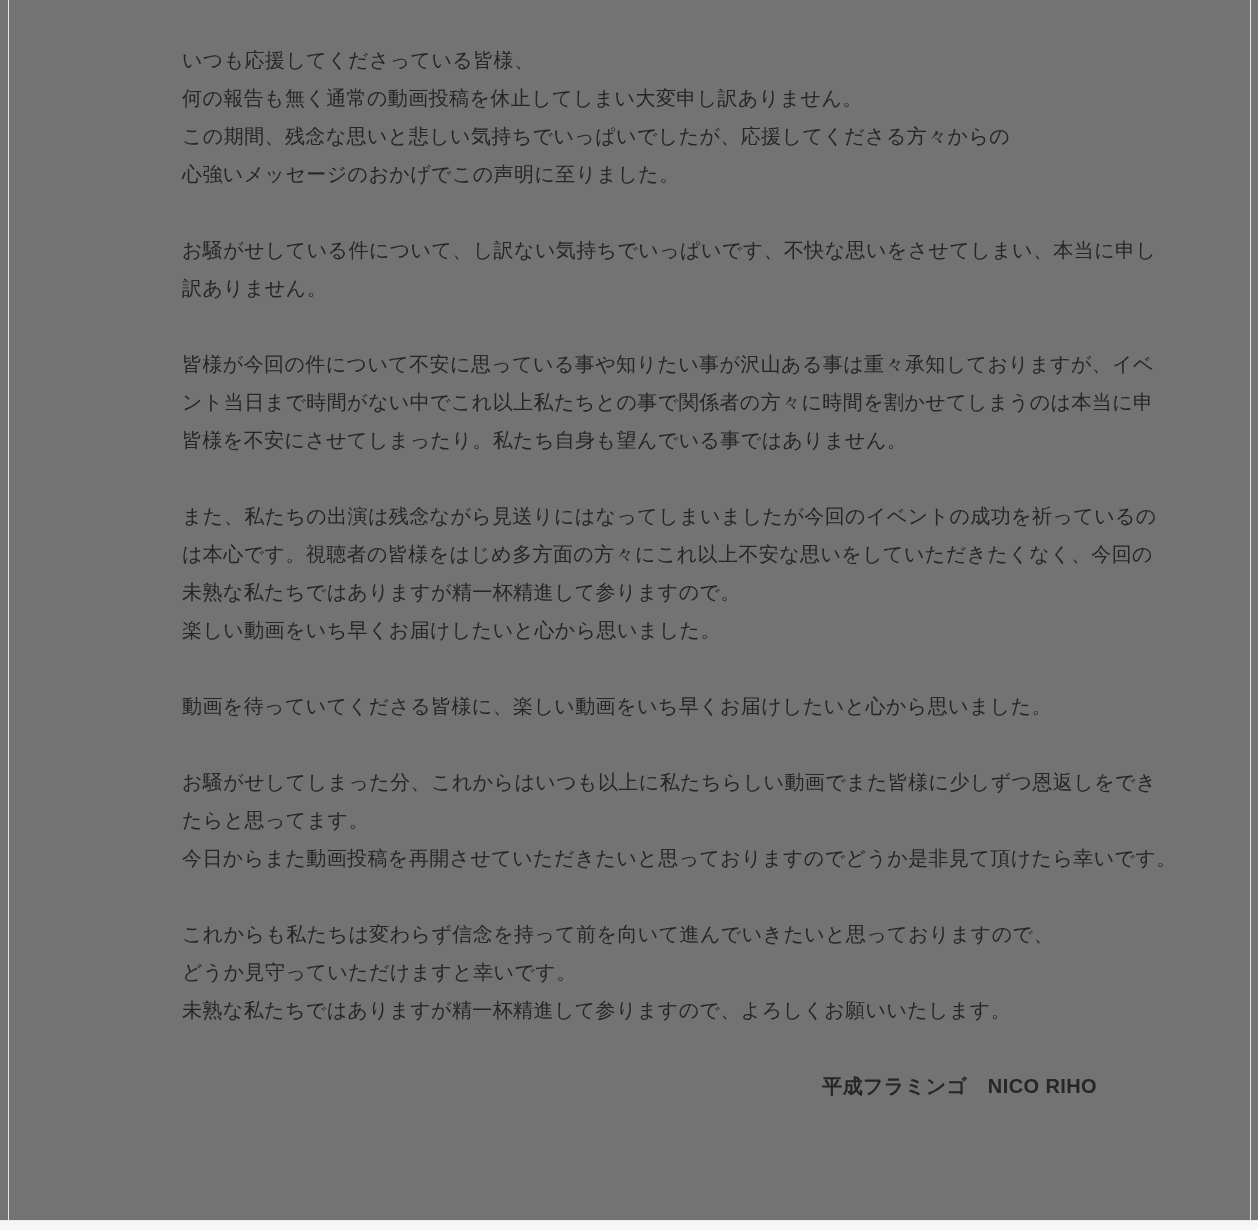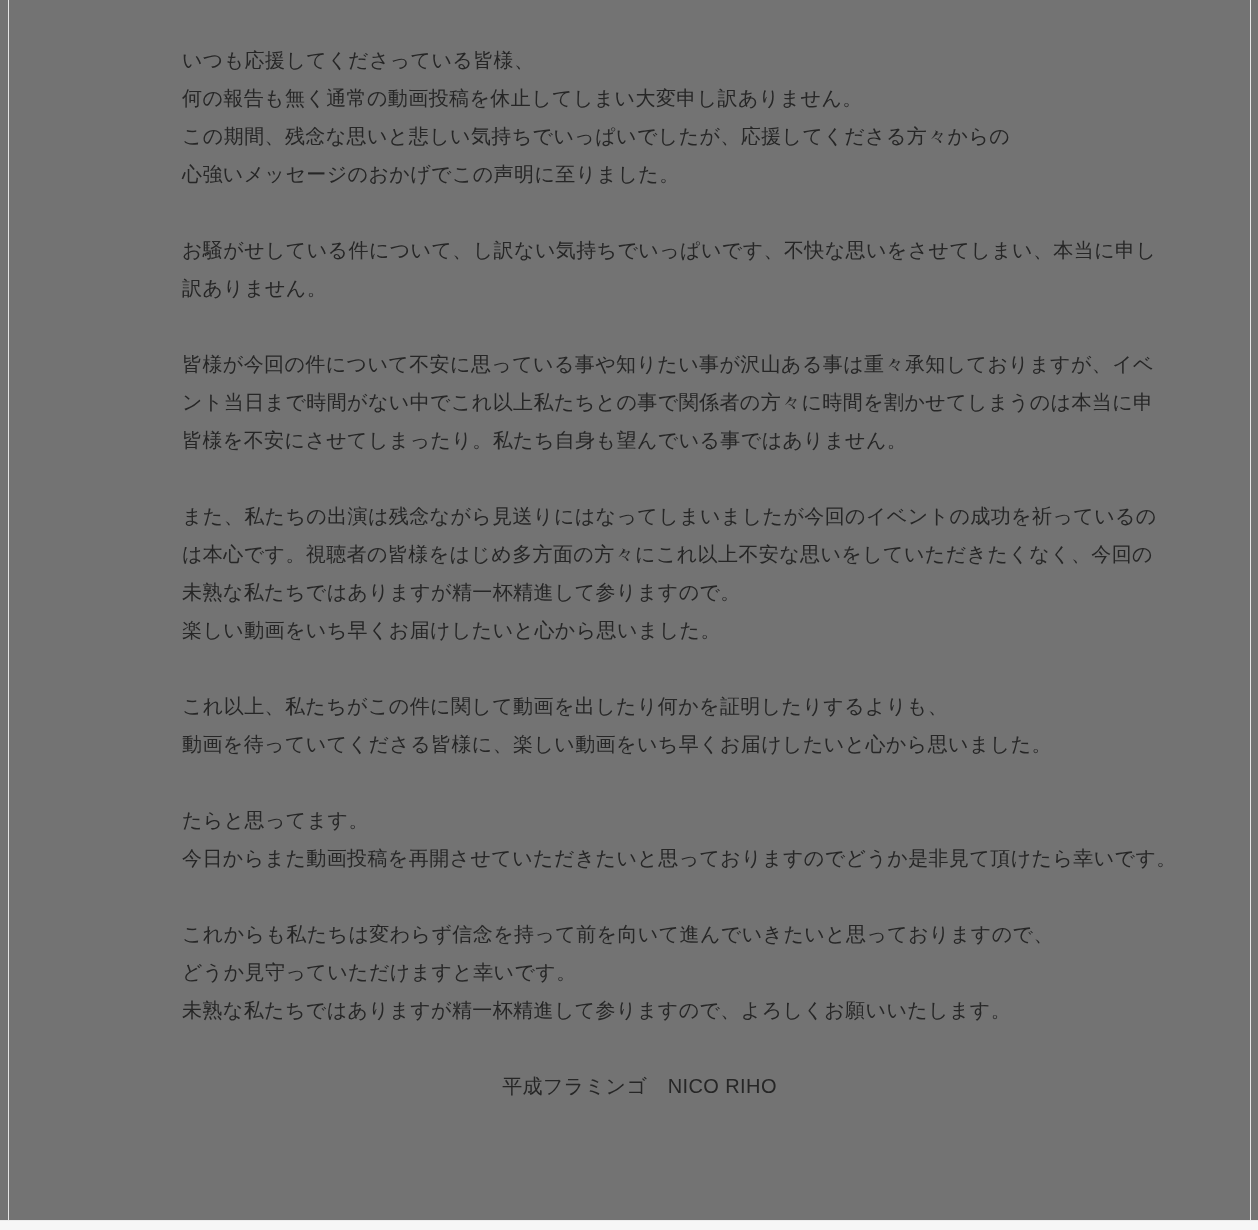--- a/index.html
+++ b/index.html
@@ -48,23 +48,24 @@
     letter-spacing: 0.4px;
   }
   .paragraph {
     margin: 0 0 38px 0;
   }
   .line {
     white-space: nowrap;
     height: 38px;
   }
   .signature {
-    text-align: center;
+    text-align: right;
     white-space: nowrap;
     height: 38px;
+    font-weight: bold;
   }
 </style>
 </head>
 <body>
 
 <div class="page">
   <div class="edge-line left"></div>
   <div class="edge-line right"></div>
   <div class="footer-band"></div>
 
@@ -89,25 +90,25 @@
     </div>
 
     <div class="paragraph">
       <div class="line">また、私たちの出演は残念ながら見送りにはなってしまいましたが今回のイベントの成功を祈っているの</div>
       <div class="line">は本心です。視聴者の皆様をはじめ多方面の方々にこれ以上不安な思いをしていただきたくなく、今回の</div>
       <div class="line">未熟な私たちではありますが精一杯精進して参りますので。</div>
       <div class="line">楽しい動画をいち早くお届けしたいと心から思いました。</div>
     </div>
 
     <div class="paragraph">
-      <div class="line">これ以上、私たちがこの件に関して動画を出したり何かを証明したりするよりも、</div>
       <div class="line">動画を待っていてくださる皆様に、楽しい動画をいち早くお届けしたいと心から思いました。</div>
     </div>
 
     <div class="paragraph">
+      <div class="line">お騒がせしてしまった分、これからはいつも以上に私たちらしい動画でまた皆様に少しずつ恩返しをでき</div>
       <div class="line">たらと思ってます。</div>
       <div class="line">今日からまた動画投稿を再開させていただきたいと思っておりますのでどうか是非見て頂けたら幸いです。</div>
     </div>
 
     <div class="paragraph">
       <div class="line">これからも私たちは変わらず信念を持って前を向いて進んでいきたいと思っておりますので、</div>
       <div class="line">どうか見守っていただけますと幸いです。</div>
       <div class="line">未熟な私たちではありますが精一杯精進して参りますので、よろしくお願いいたします。</div>
     </div>
 

